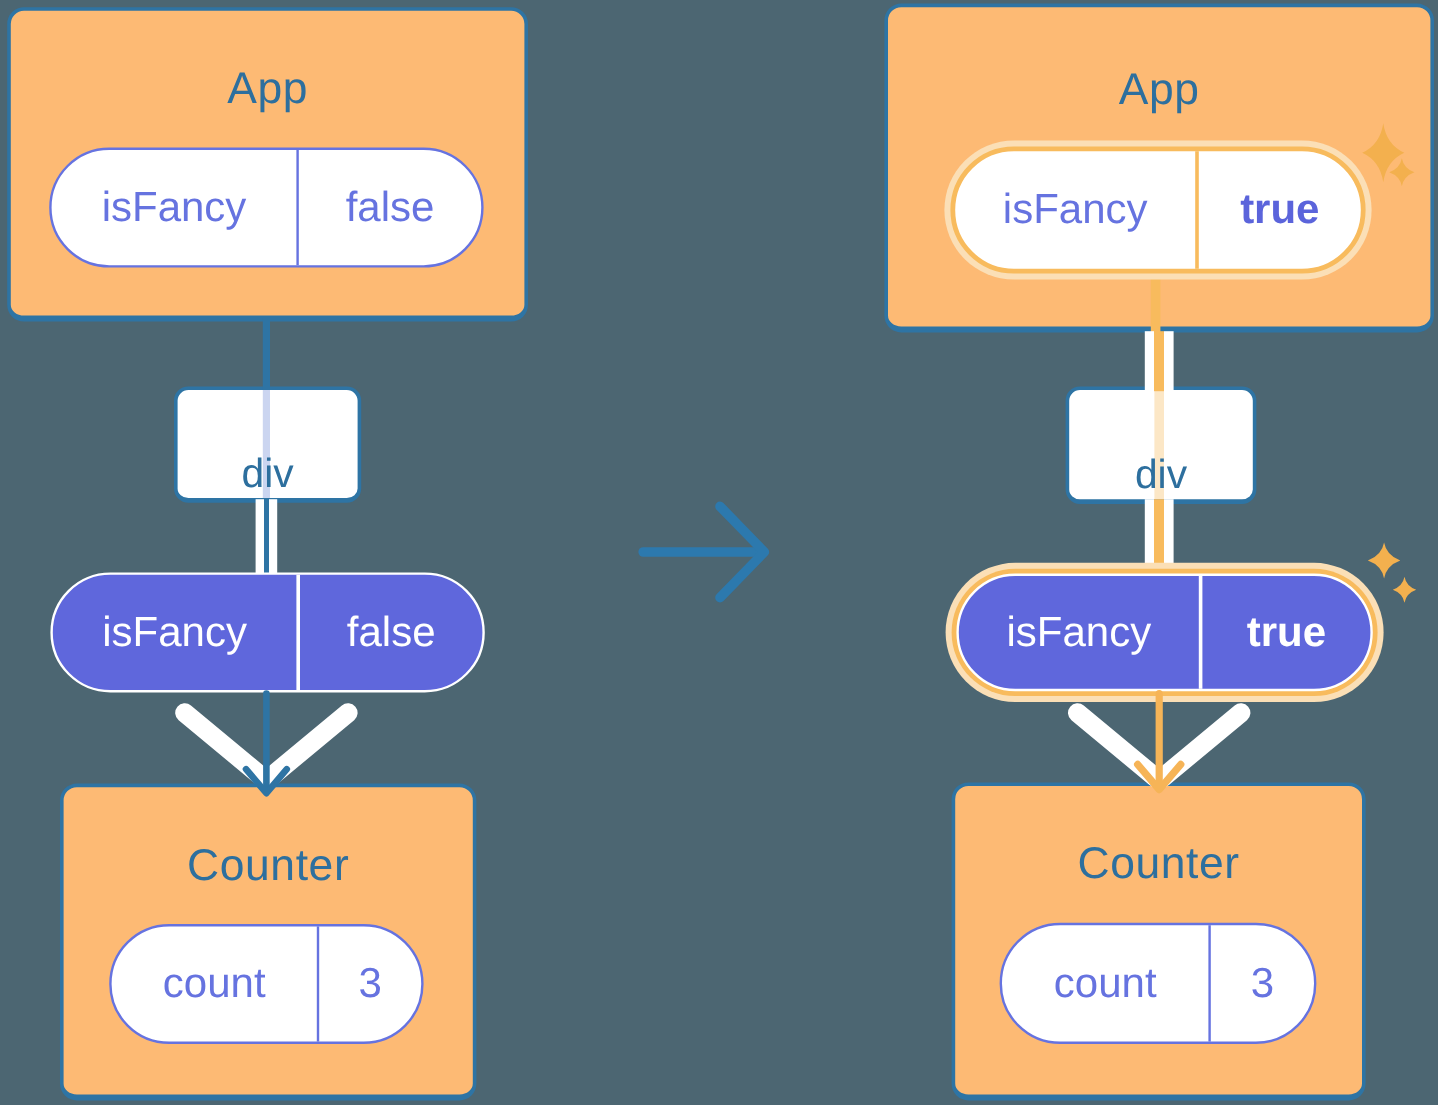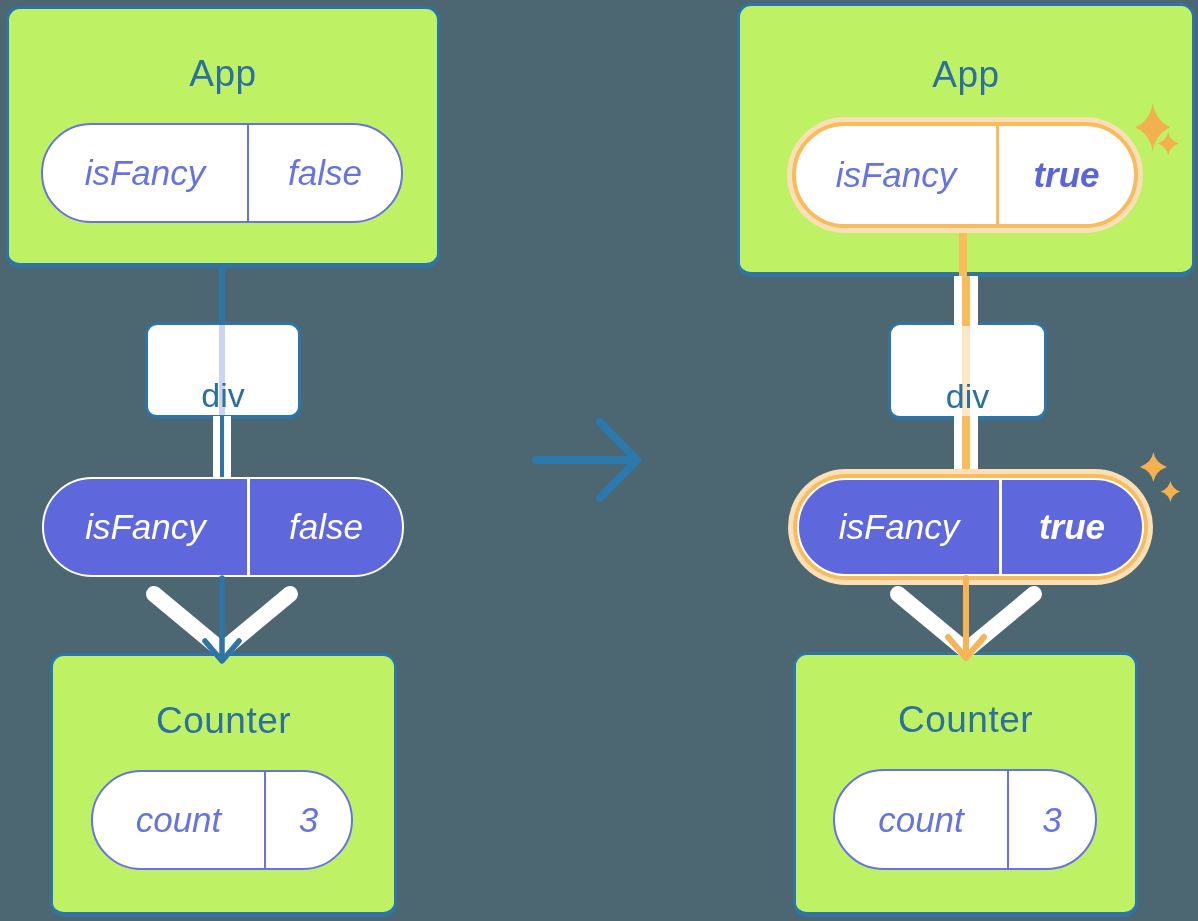--- a/index.html
+++ b/index.html
@@ -3,39 +3,39 @@
 <meta charset="utf-8">
 <style>
   * { box-sizing: border-box; margin: 0; padding: 0; }
   html,body { width:1198px; height:921px; }
   body { background:#4C6672; font-family:"Liberation Sans", sans-serif; }
 
   .canvas { position:relative; width:1198px; height:921px; background:#4C6672; overflow:hidden; }
 
   
   .card {
-    position:absolute; background:#bef264;
+    position:absolute; background:#fdba74;
     border:3px solid #2E74A4; border-bottom-width:5px;
     border-radius:14px; z-index:1;
   }
   .card-title {
     position:absolute; left:0; right:0; text-align:center;
     color:#2D6F9E; font-size:37px; font-weight:500; letter-spacing:.5px;
   }
   .node-box {
     position:absolute; background:#fff;
     border:3px solid #2E74A4; border-bottom-width:4px;
     border-radius:12px; z-index:1;
     display:flex; align-items:flex-end; justify-content:center;
   }
   .node-label { color:#2D6F9E; font-size:34px; font-weight:500; position:relative; z-index:2; }
 
   
   .pill { position:absolute; display:grid; border-radius:999px; }
-  .pill .seg { display:flex; align-items:center; justify-content:center; font-size:35px;font-style:italic; }
+  .pill .seg { display:flex; align-items:center; justify-content:center; font-size:35px; }
 
   .outline-pill { background:#fff; border:2.5px solid #6673E0; }
   .outline-pill .seg { color:#6673E0; }
   .outline-pill .seg.value { border-left:2.5px solid #6673E0; }
 
   .solid-pill { background:#5F67DC; border:2.5px solid #fff; z-index:3; }
   .solid-pill .seg { color:#fff; }
   .solid-pill .seg.value { border-left:3.5px solid #fff; }
 
   .fancy-ring-light {            

